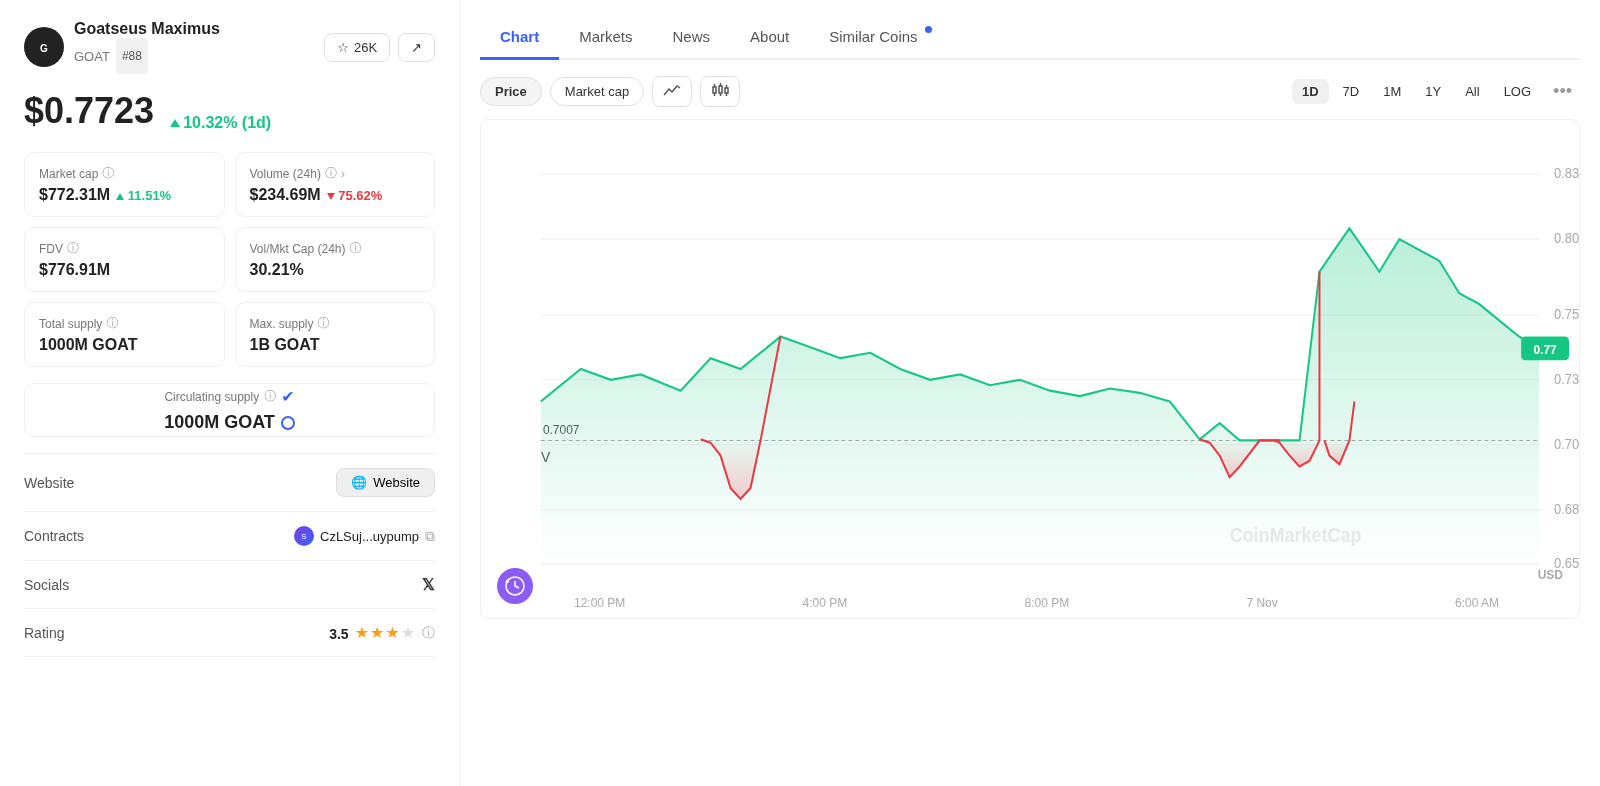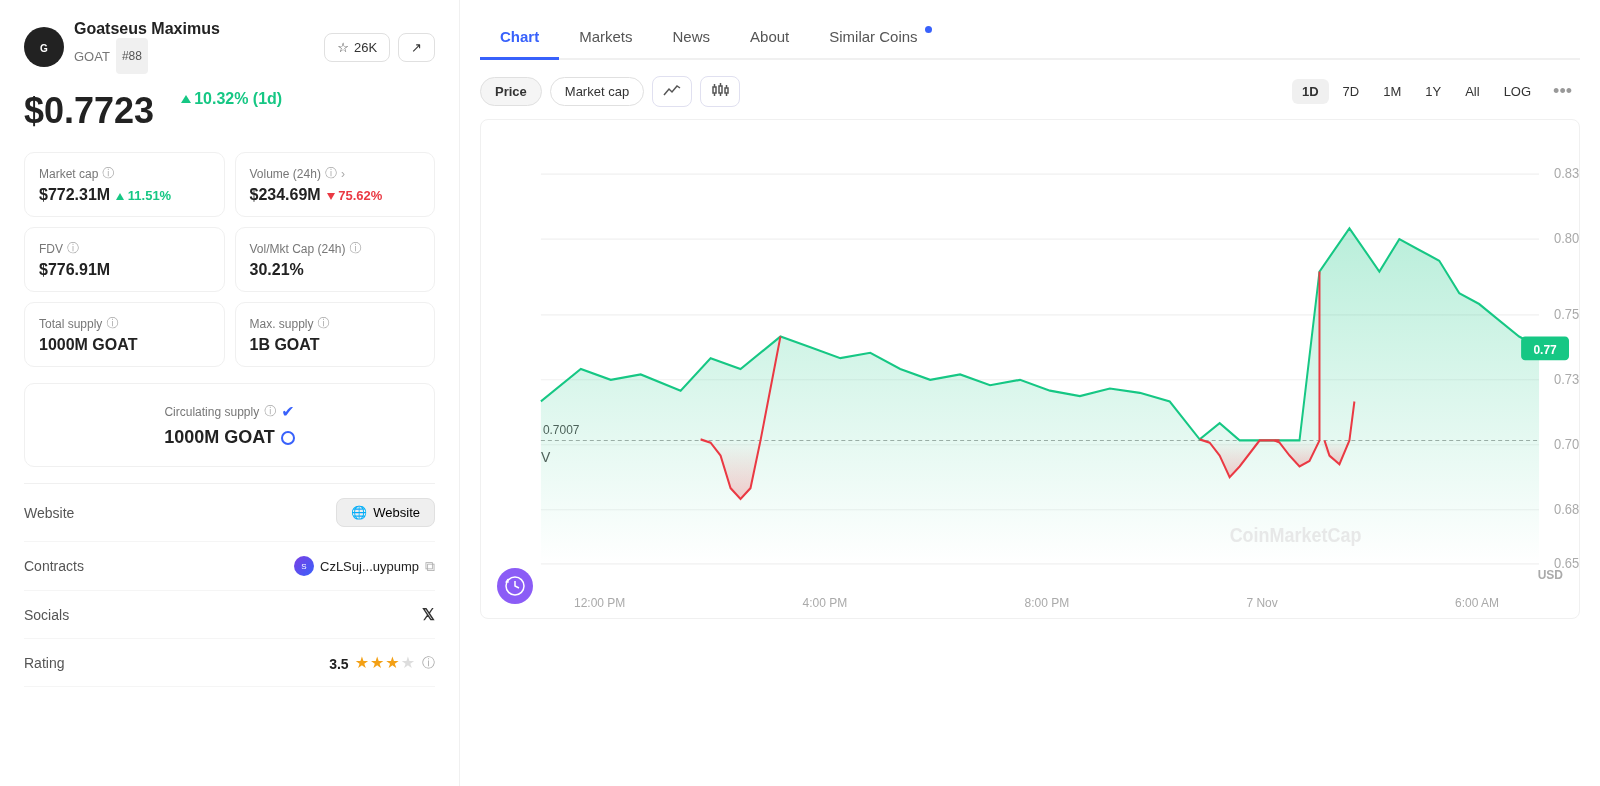--- a/index.html
+++ b/index.html
@@ -14,34 +14,34 @@
     .coin-identity { display: flex; align-items: center; gap: 10px; }
     .coin-avatar { width: 40px; height: 40px; border-radius: 50%; background: #222; display: flex; align-items: center; justify-content: center; color: #fff; font-size: 10px; font-weight: bold; }
     .coin-name-block { display: flex; flex-direction: column; }
     .coin-name { font-size: 16px; font-weight: 700; }
     .coin-symbol { font-size: 13px; color: #777; display: flex; align-items: center; gap: 6px; }
     .coin-rank { background: #f0f0f0; border-radius: 4px; padding: 11px 6px; font-size: 12px; color: #555; }
     .coin-actions { display: flex; gap: 8px; }
     .action-btn { display: flex; align-items: center; gap: 5px; padding: 6px 12px; border: 1px solid #e0e0e0; border-radius: 8px; background: #fff; cursor: pointer; font-size: 13px; color: #333; }
     
     .price-section { margin-bottom: 20px; }
-    .price-main { font-size: 36px; font-weight: 800; display: flex; align-items: flex-start; gap: 27px; }
+    .price-main { font-size: 36px; font-weight: 800; display: flex; align-items: flex-end; gap: 16px; }
     .price-change-positive { color: #16c784; font-size: 16px; font-weight: 600; display: flex; align-items: center; gap: 3px; }
     .arrow-up { width: 0; height: 0; border-left: 5px solid transparent; border-right: 5px solid transparent; border-bottom: 8px solid #16c784; display: inline-block; }
     
     .stats-grid { display: grid; grid-template-columns: 1fr 1fr; gap: 10px; margin-bottom: 16px; }
     .stat-card { border: 1px solid #f0f0f0; border-radius: 10px; padding: 12px 14px; }
     .stat-label { font-size: 12px; color: #777; margin-bottom: 4px; display: flex; align-items: center; gap: 4px; }
     .stat-value { font-size: 16px; font-weight: 700; display: flex; align-items: center; gap: 6px; }
     .stat-change-pos { color: #16c784; font-size: 13px; font-weight: 600; }
     .stat-change-neg { color: #ea3943; font-size: 13px; font-weight: 600; }
     .arrow-down-red { width: 0; height: 0; border-left: 4px solid transparent; border-right: 4px solid transparent; border-top: 7px solid #ea3943; display: inline-block; }
     .arrow-up-green { width: 0; height: 0; border-left: 4px solid transparent; border-right: 4px solid transparent; border-bottom: 7px solid #16c784; display: inline-block; }
     
-    .supply-card { border: 1px solid #f0f0f0; border-radius: 10px; padding: 18px; margin-bottom: 16px; text-align: center; }
+    .supply-card { border: 1px solid #f0f0f0; border-radius: 10px; padding: 3px; margin-bottom: 16px; text-align: center; }
     .supply-label { font-size: 12px; color: #777; margin-bottom: 6px; display: flex; align-items: center; justify-content: center; gap: 5px; }
     .supply-value { font-size: 18px; font-weight: 700; display: flex; align-items: center; justify-content: center; gap: 6px; }
     .verified-icon { color: #3861fb; font-size: 16px; }
     .circle-blue { width: 14px; height: 14px; border-radius: 50%; border: 2px solid #3861fb; display: inline-block; }
     
     .info-rows { border-top: 1px solid #f0f0f0; }
     .info-row { display: flex; align-items: center; justify-content: space-between; padding: 14px 0; border-bottom: 1px solid #f5f5f5; }
     .info-row-label { font-size: 14px; color: #555; }
     .info-row-value { display: flex; align-items: center; gap: 6px; }
     .website-btn { display: flex; align-items: center; gap: 6px; padding: 6px 14px; border: 1px solid #e0e0e0; border-radius: 8px; font-size: 13px; cursor: pointer; }

